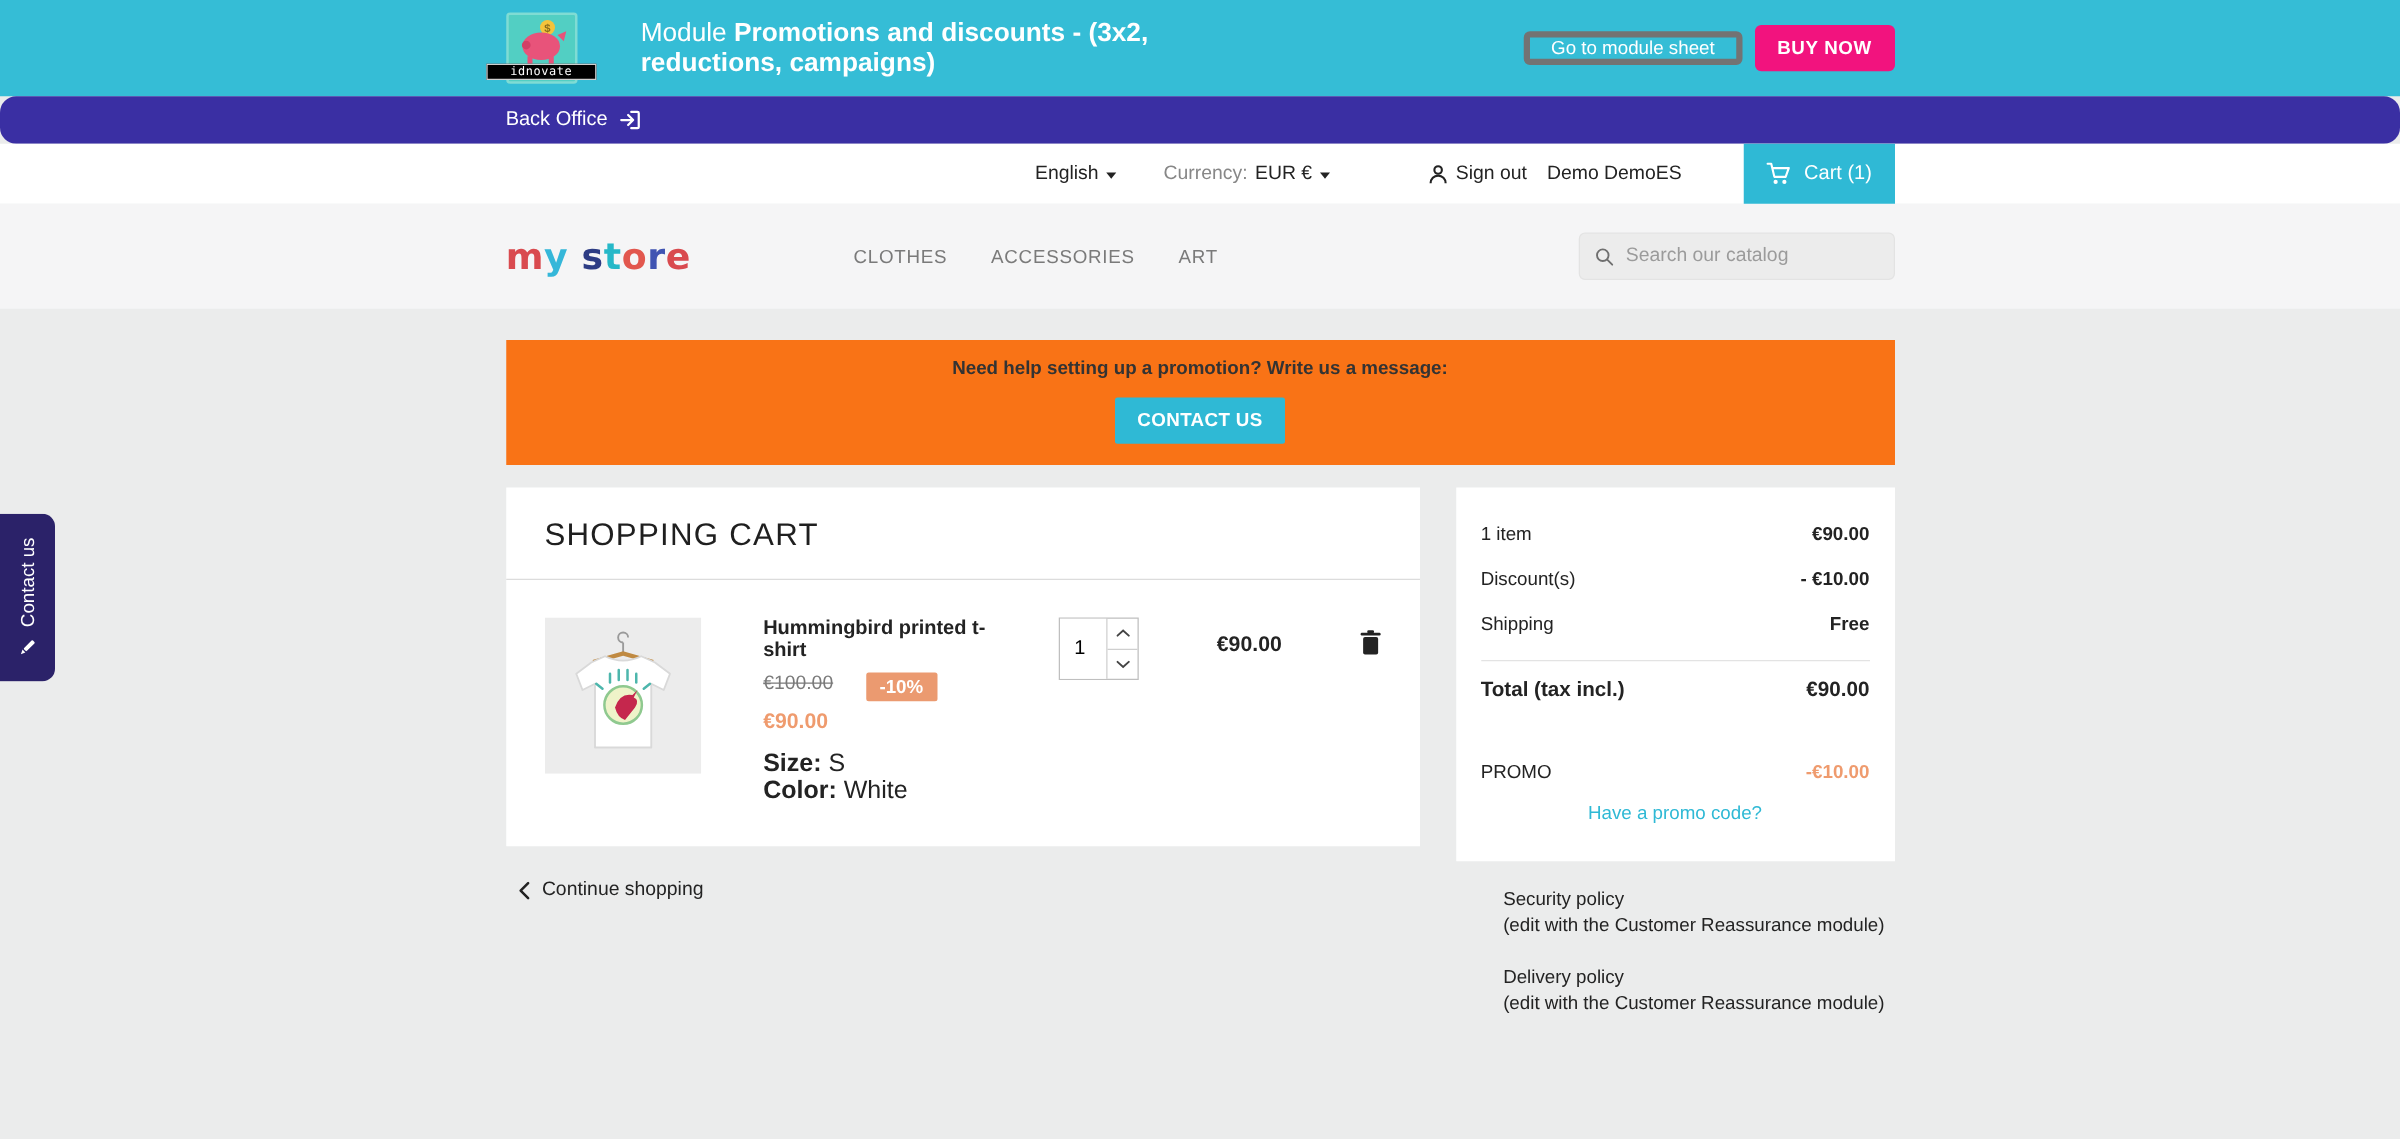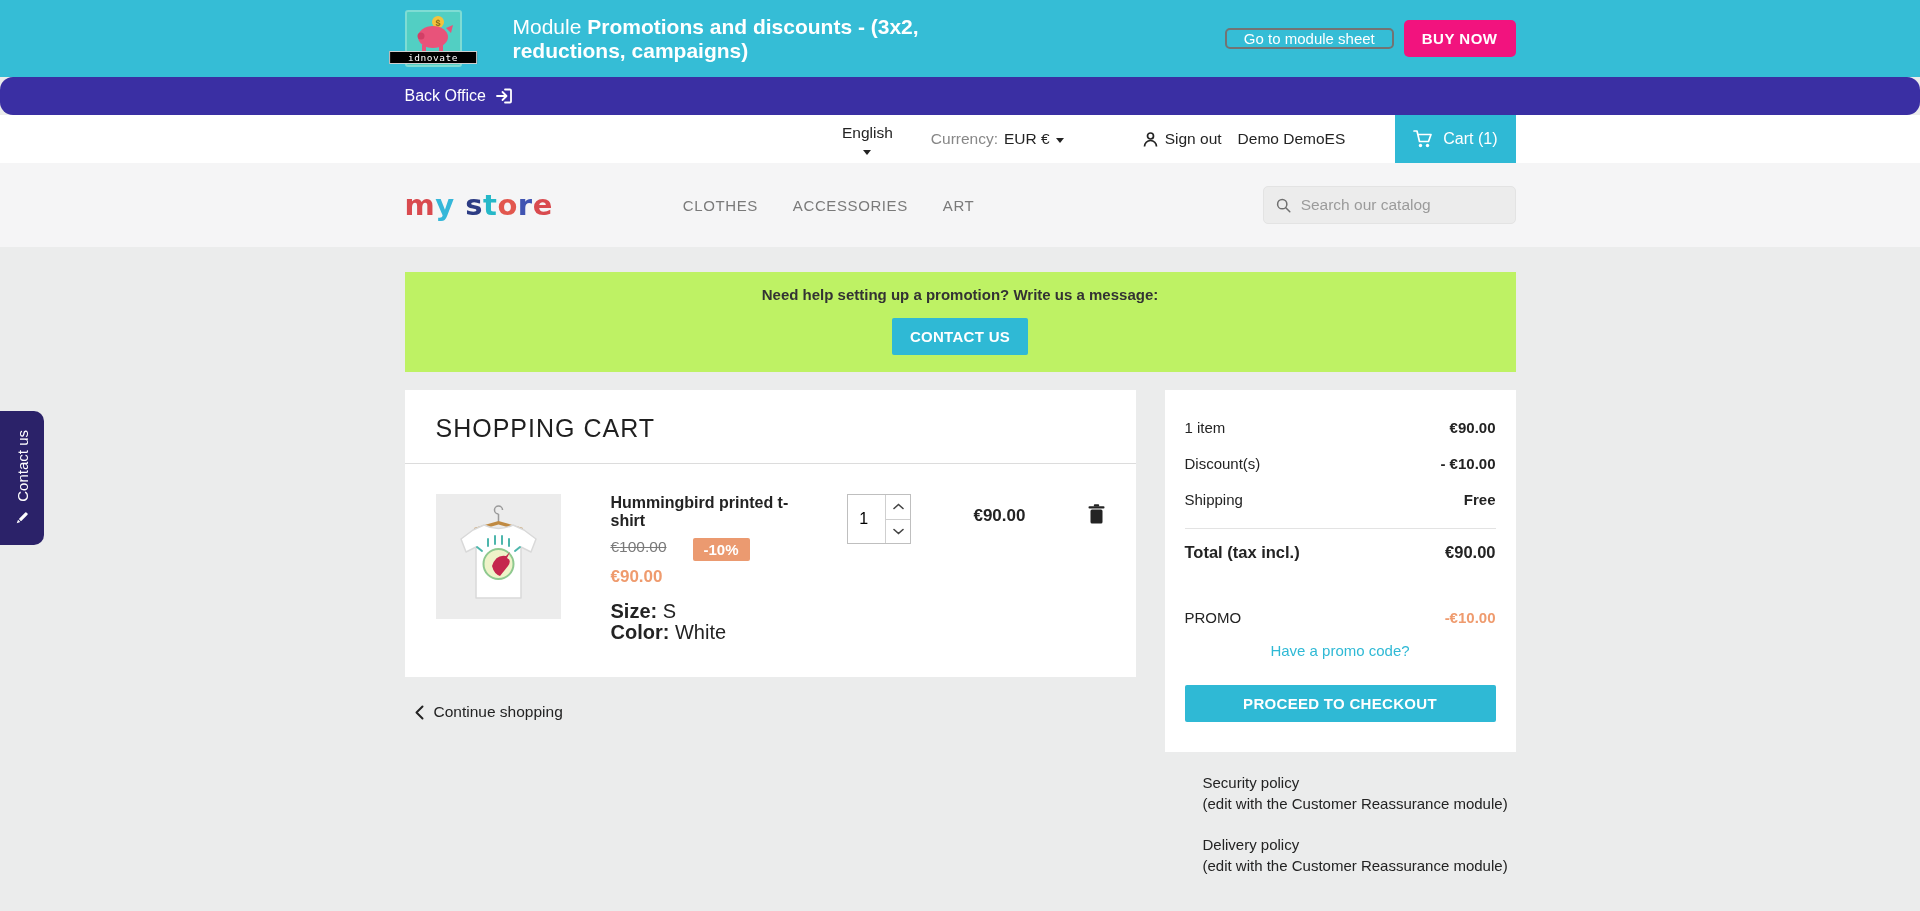--- a/index.html
+++ b/index.html
@@ -14,60 +14,60 @@
   .vendor-logo { width:57px; height:57px; background:#52cfc3; border:2px solid #7fdcd4;
     border-radius:3px; position:relative; flex:none; }
   .vendor-logo svg { position:absolute; top:2px; left:6px; }
   .vendor-logo .vendor-name { position:absolute; bottom:1px; left:50%; transform:translateX(-50%);
     background:#000; color:#fff; font-size:9.5px; padding:0 18px; letter-spacing:.5px;
     border:1px solid #cfcfcf; font-family:"DejaVu Sans Mono", monospace; white-space:nowrap; }
   .module-title { color:#fff; font-size:21px; line-height:24px; width:450px; margin-left:51px; }
   .module-title .prefix { font-weight:400; }
   .module-title .name { font-weight:700; }
   .module-header-buttons { margin-left:auto; display:flex; gap:10px; align-items:center; }
-  .btn-outline-white { background:transparent; border:2px solid #737373; color:#fff; font-size:15px;
+  .btn-outline-white { background:transparent; border:5px solid #737373; color:#fff; font-size:15px;
     padding:0 17px; border-radius:5px; cursor:pointer; font-family:inherit; }
   .btn-buynow { background:#f2137e; border:none; color:#fff; font-size:15px; font-weight:700;
     padding:10px 18px; border-radius:5px; cursor:pointer; letter-spacing:.5px; font-family:inherit; }
 
   
   .backoffice-bar { background:#3a2fa3; height:38px;border-radius:13px; }
   .backoffice-bar .container { display:flex; align-items:center; height:100%; }
   .backoffice-link { color:#fff; font-size:16px; display:flex; align-items:center; gap:9px;
     cursor:pointer; text-decoration:none; }
 
   
   .top-bar { background:#ffffff; height:48px; }
   .top-bar .container { display:flex; align-items:center; justify-content:flex-end; height:100%; gap:0; }
   .tb-item { font-size:15.5px; color:#232323; display:flex; align-items:center; gap:6px; cursor:pointer; }
   .caret-down { width:0; height:0; border-left:4px solid transparent; border-right:4px solid transparent;
     border-top:5px solid #232323; display:inline-block; margin-top:2px; }
   .currency-label { color:#878787; }
-  .lang { margin-right:38px;flex-direction:column; }
+  .lang { margin-right:38px; }
   .currency { margin-right:78px; }
   .signout { margin-right:16px; }
   .username { margin-right:50px; font-size:15.5px; }
   .cart-btn { background:#2fb9d5; color:#fff; height:48px; padding:0 18px; display:flex;
     align-items:center; gap:9px; font-size:16px; cursor:pointer; }
 
   
   .store-header { background:#f5f5f6; height:84px; }
   .store-header .container { display:flex; align-items:center; height:100%; }
   .store-logo { font-size:29px; font-weight:700; letter-spacing:.5px; cursor:pointer;
     font-family:"DejaVu Sans", sans-serif; }
   .store-nav { display:flex; gap:35px; margin-left:130px; }
   .store-nav .nav-link { font-size:15px; color:#7a7a7a; letter-spacing:.6px; font-weight:500; cursor:pointer; }
   .search-box { margin-left:auto; background:#ececec; border:1px solid #e3e3e3; border-radius:5px;
     width:253px; height:38px; display:flex; align-items:center; padding:0 12px; gap:10px; }
   .search-box input { border:none; background:transparent; outline:none; font-size:15.5px;
     color:#444; width:100%; font-family:inherit; }
   .search-box input::placeholder { color:#9b9b9b; }
 
   
-  .help-banner { background:#bef264; margin-top:25px; height:100px; text-align:center; padding-top:14px; }
+  .help-banner { background:#f97316; margin-top:25px; height:100px; text-align:center; padding-top:14px; }
   .help-banner .msg { font-size:15px; font-weight:700; color:#333; }
   .btn-cyan { background:#2fb9d5; border:none; color:#fff; font-weight:700; font-size:15px;
     padding:10px 18px; border-radius:2px; cursor:pointer; letter-spacing:.3px; font-family:inherit; }
   .help-banner .btn-cyan { margin-top:15px; }
 
   
   .main { display:flex; justify-content:space-between; margin-top:18px; align-items:flex-start; }
   .left-col { width:731px; }
   .right-col { width:351px; }
   .card { background:#fff; }
@@ -304,21 +304,20 @@
         <hr class="sum-divider">
         <div class="sum-total">
           <span>Total (tax incl.)</span>
           <span>€90.00</span>
         </div>
         <div class="promo-row">
           <span>PROMO</span>
           <span class="v">-€10.00</span>
         </div>
         <div class="promo-link">Have a promo code?</div>
-        <button class="btn-cyan checkout-btn">PROCEED TO CHECKOUT</button>
       </div>
 
       <div class="policies">
         <div class="policy">
           <span class="icon-space"></span>
           <span>Security policy</span><br>
           <span>(edit with the Customer Reassurance module)</span>
         </div>
         <div class="policy">
           <span class="icon-space"></span>

